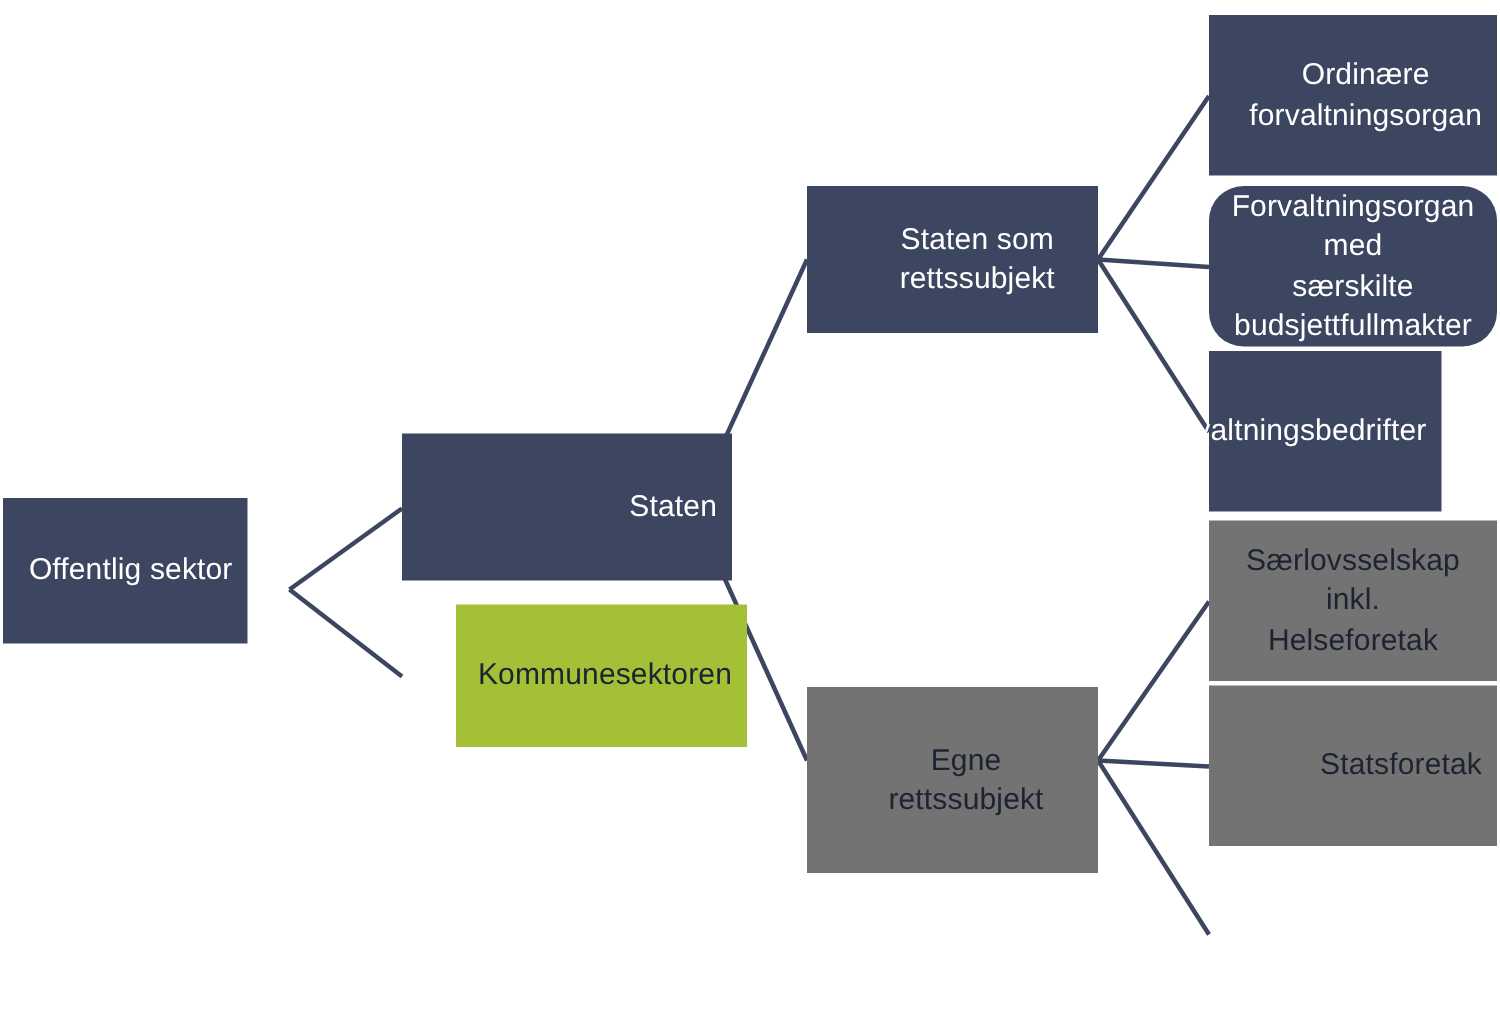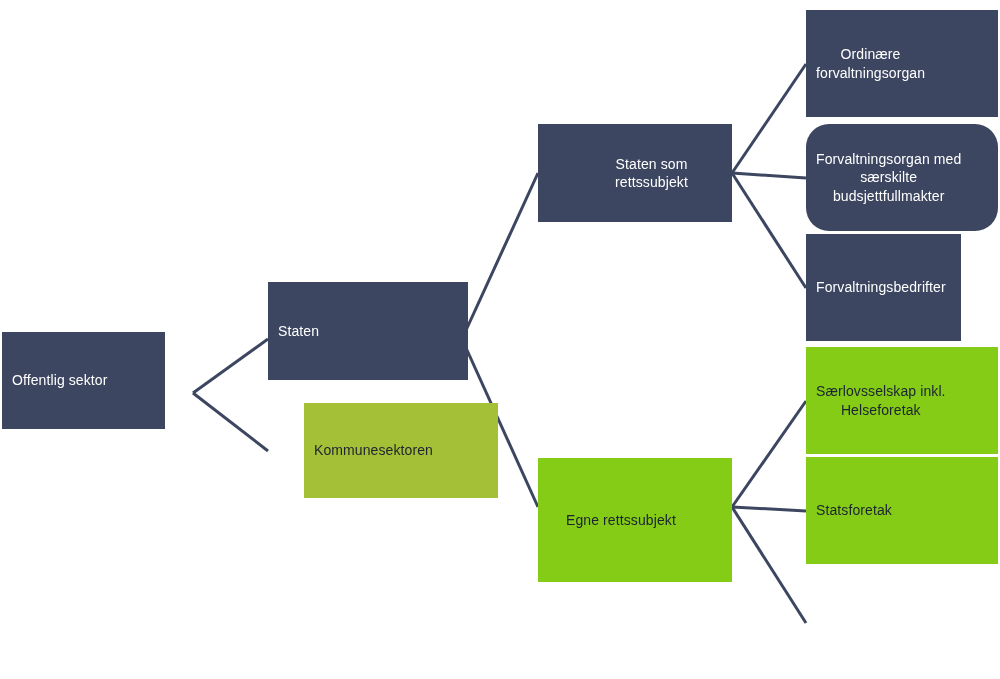--- a/index.html
+++ b/index.html
@@ -23,39 +23,39 @@
     left: 0;
     top: 0;
     width: 1000px;
     height: 679px;
     pointer-events: none;
   }
   .node {
     position: absolute;
     display: flex;
     align-items: center;
-    justify-content: flex-start;
+    justify-content: flex-end;
     text-align: center;
     box-sizing: border-box;
     padding: 4px 10px;
     line-height: 1.32;
-    font-size: 14px;
+    font-size: 20px;
     letter-spacing: 0.1px;
     z-index: 2;
   }
   .node-dark {
     background: #3c4660;
     color: #ffffff;
   }
   .node-green {
     background: #a3c036;
     color: #1d2330;
   }
   .node-light {
-    background: #84cc16;
+    background: #737373;
     color: #1d2330;
   }
   .node-label {
     display: block;
     white-space: pre-line;
   }
 </style>
 </head>
 <body>
 
@@ -68,21 +68,21 @@
       <path d="M732,173 L806,64" stroke="#3c4660" stroke-width="3" fill="none" stroke-linecap="butt"></path>
       <path d="M732,173 L806,178" stroke="#3c4660" stroke-width="3" fill="none" stroke-linecap="butt"></path>
       <path d="M732,173 L806,288" stroke="#3c4660" stroke-width="3" fill="none" stroke-linecap="butt"></path>
       <path d="M732,507 L806,401" stroke="#3c4660" stroke-width="3" fill="none" stroke-linecap="butt"></path>
       <path d="M732,507 L806,511" stroke="#3c4660" stroke-width="3" fill="none" stroke-linecap="butt"></path>
       <path d="M732,507 L806,623" stroke="#3c4660" stroke-width="3" fill="none" stroke-linecap="butt"></path>
     </svg>
 <div class="node node-dark" style="left: 2px; top: 332px; width: 163px; height: 97px;">
       <span class="node-label">Offentlig sektor</span>
     </div>
-    <div class="node node-dark" style="left: 268px; top: 282px; width: 200px; height: 98px;">
+    <div class="node node-dark" style="left: 268px; top: 289px; width: 220px; height: 98px;">
       <span class="node-label">Staten</span>
     </div>
     <div class="node node-green" style="left: 268px; top: 403px; width: 194px; height: 95px; margin-left: 36px;">
       <span class="node-label">Kommunesektoren</span>
     </div>
     <div class="node node-dark" style="left: 538px; top: 124px; width: 194px; height: 98px; padding-left: 43px;">
       <span class="node-label">Staten som rettssubjekt</span>
     </div>
     <div class="node node-light" style="left: 538px; top: 458px; width: 194px; height: 124px; padding-left: 28px;">
       <span class="node-label">Egne rettssubjekt</span>

